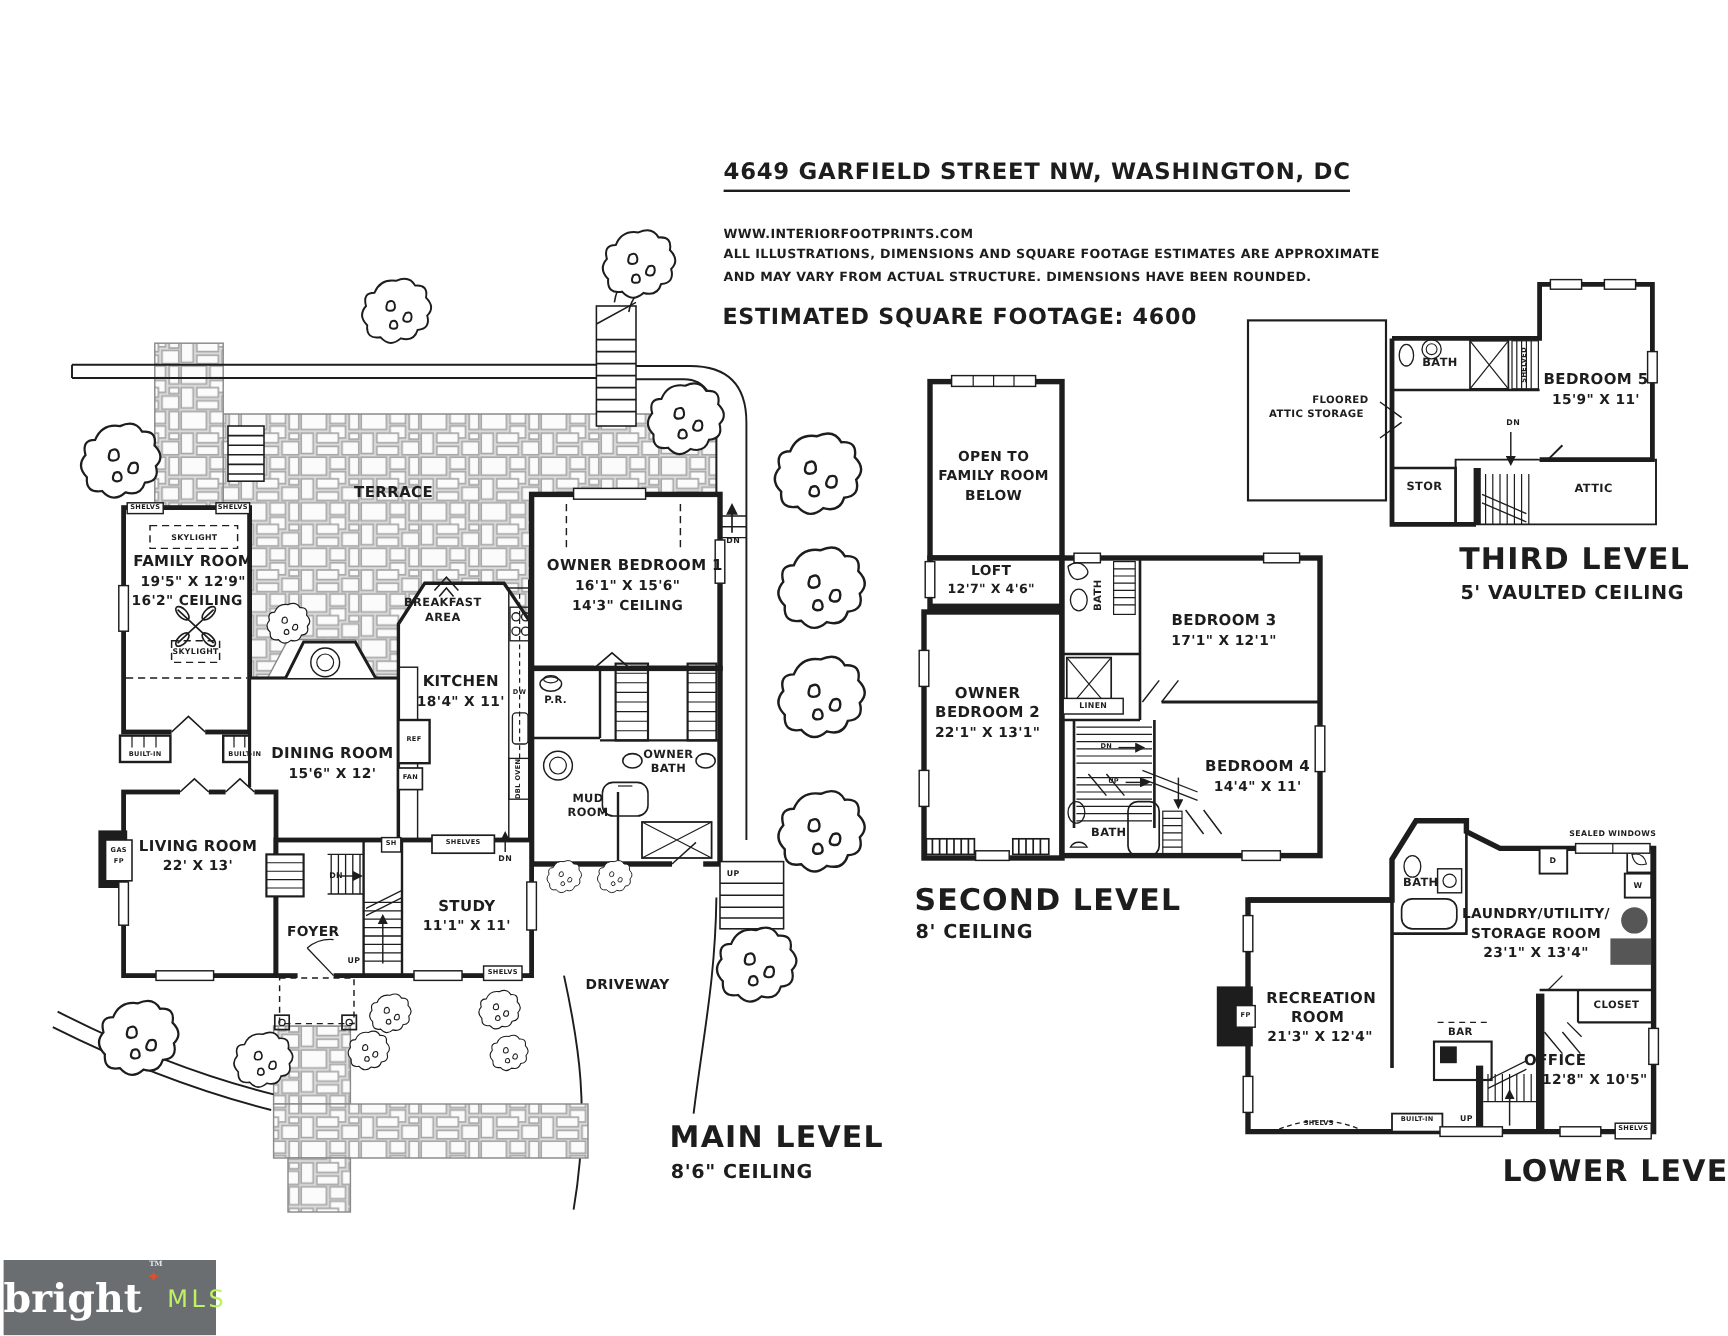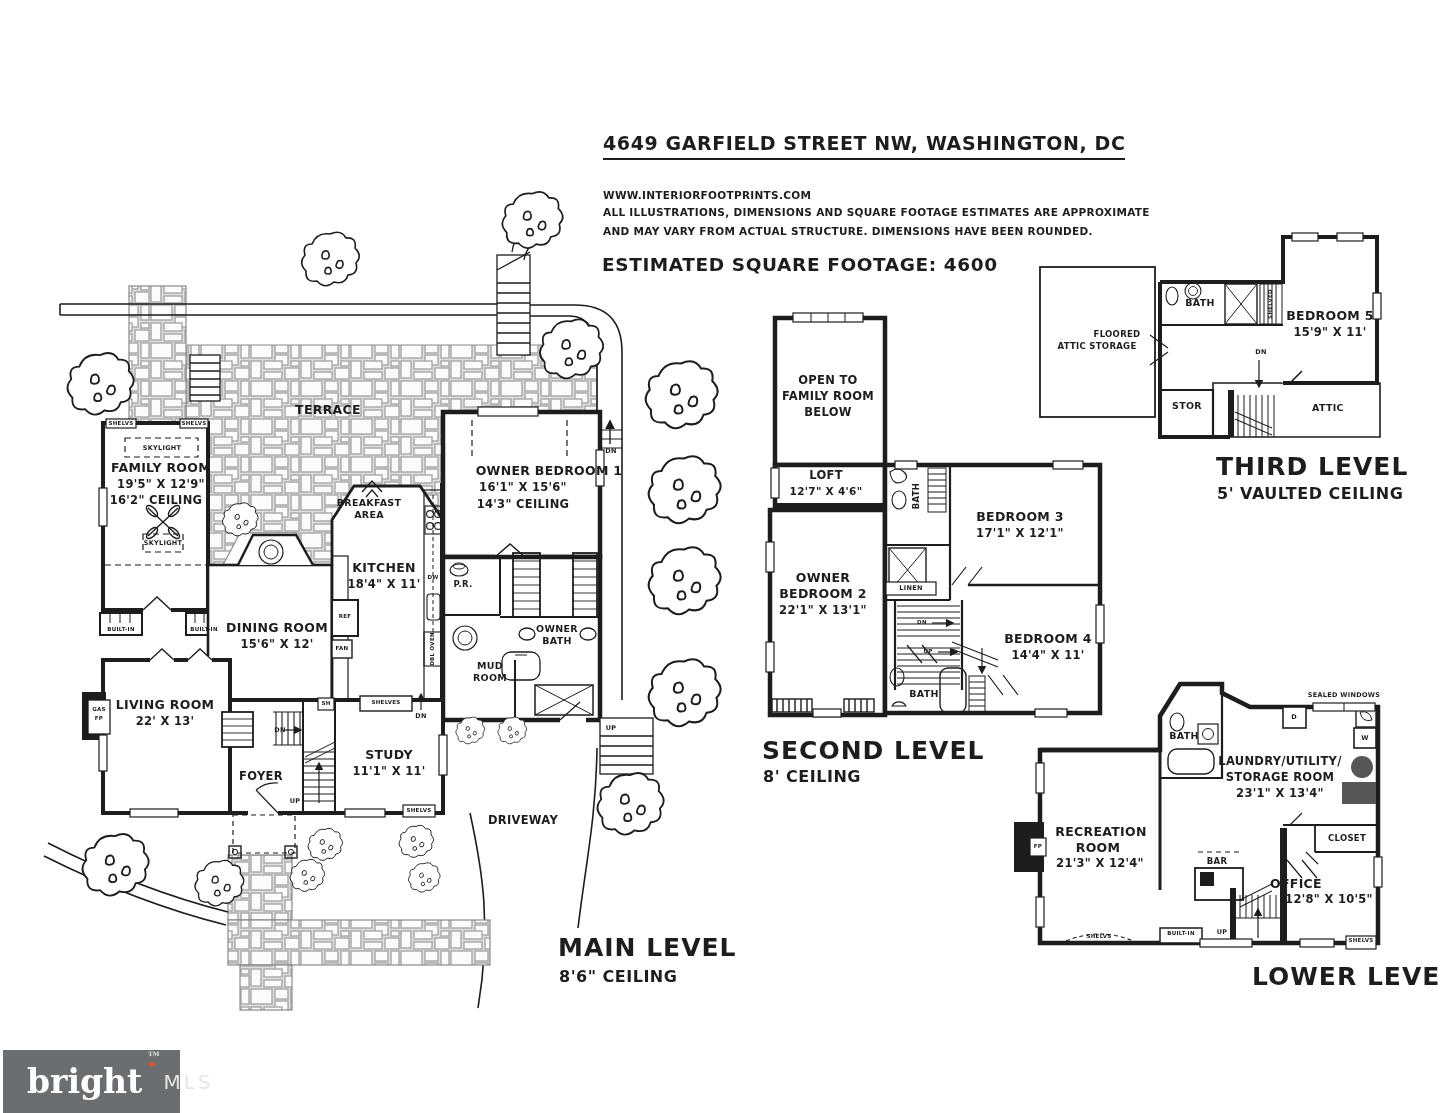--- a/index.html
+++ b/index.html
@@ -9,26 +9,26 @@
   .t{position:absolute;white-space:nowrap;font-weight:bold;letter-spacing:.3px;line-height:1;}
   .c{transform:translate(-50%,-50%);}
   .rv{transform:translate(-50%,-50%) rotate(-90deg);}
   .lt{transform:translateY(-50%);font-size:25px;letter-spacing:1px;}
   .lc{transform:translateY(-50%);font-size:16px;letter-spacing:.5px;}
   .s5{font-size:5.5px;}.s6{font-size:6.5px;}.s8{font-size:8.5px;}.s9{font-size:9.5px;}
   .s10{font-size:10.5px;}.s11{font-size:11.5px;}.s12{font-size:12.5px;}
   .hdr-title{font-size:19px;letter-spacing:.6px;border-bottom:2px solid #1d1d1d;padding-bottom:5px;}
   .hdr-foot{font-size:18.5px;letter-spacing:.6px;}
   .logo{position:absolute;left:3px;top:1050px;width:177px;height:63px;background:#6a6e71;
-        display:flex;align-items:center;padding-left:24px;box-sizing:border-box;}
+        display:flex;align-items:center;padding-left:0;box-sizing:border-box;}
   .logo .brand{font-family:"DejaVu Serif",serif;font-weight:bold;font-size:33px;color:#fff;
         position:relative;line-height:1;}
   .logo .star{position:absolute;right:-4px;top:-7px;color:#e0502a;font-size:13px;font-family:"DejaVu Sans",sans-serif;}
   .logo .tm{color:#e9eaea;font-size:6px;vertical-align:top;position:relative;top:-14px;left:6px;}
-  .logo .mls{color:#e5e5e5;font-size:20px;letter-spacing:3px;margin-left:10px;font-weight:normal;
+  .logo .mls{color:#bef264;font-size:20px;letter-spacing:3px;margin-left:10px;font-weight:normal;
         font-family:"DejaVu Sans",sans-serif;}
 </style>
 </head>
 <body>
 
 <div class="canvas">
 
 <svg width="1440" height="1113" viewBox="0 0 1440 1113">
   <defs>
     <pattern id="stone" x="0" y="0" width="50" height="38" patternUnits="userSpaceOnUse">
@@ -390,21 +390,21 @@
 <div class="t c s9" style="left:369px;top:503px;">BREAKFAST</div>
 <div class="t c s9" style="left:369px;top:515px;">AREA</div>
 <div class="t c s12" style="left:384px;top:568px;">KITCHEN</div>
 <div class="t c s11" style="left:384px;top:585px;">18'4" X 11'</div>
 <div class="t c s5" style="left:345px;top:617px;">REF</div>
 <div class="t c s5" style="left:342px;top:649px;">FAN</div>
 <div class="t c s5" style="left:433px;top:578px;">DW</div>
 <div class="t rv s5" style="left:433px;top:649px;">DBL OVEN</div>
 <div class="t c s12" style="left:277px;top:628px;">DINING ROOM</div>
 <div class="t c s11" style="left:277px;top:645px;">15'6" X 12'</div>
-<div class="t c s12" style="left:529px;top:471px;padding-left:40px;">OWNER BEDROOM 1</div>
+<div class="t c s12" style="left:509px;top:471px;padding-left:40px;">OWNER BEDROOM 1</div>
 <div class="t c s11" style="left:523px;top:488px;">16'1" X 15'6"</div>
 <div class="t c s11" style="left:523px;top:505px;">14'3" CEILING</div>
 <div class="t c s8" style="left:463px;top:584px;">P.R.</div>
 <div class="t c s9" style="left:557px;top:629px;">OWNER</div>
 <div class="t c s9" style="left:557px;top:641px;">BATH</div>
 <div class="t c s9" style="left:490px;top:666px;">MUD</div>
 <div class="t c s9" style="left:490px;top:678px;">ROOM</div>
 <div class="t c s12" style="left:165px;top:705px;">LIVING ROOM</div>
 <div class="t c s11" style="left:165px;top:722px;">22' X 13'</div>
 <div class="t c s5" style="left:99px;top:710px;">GAS</div>

